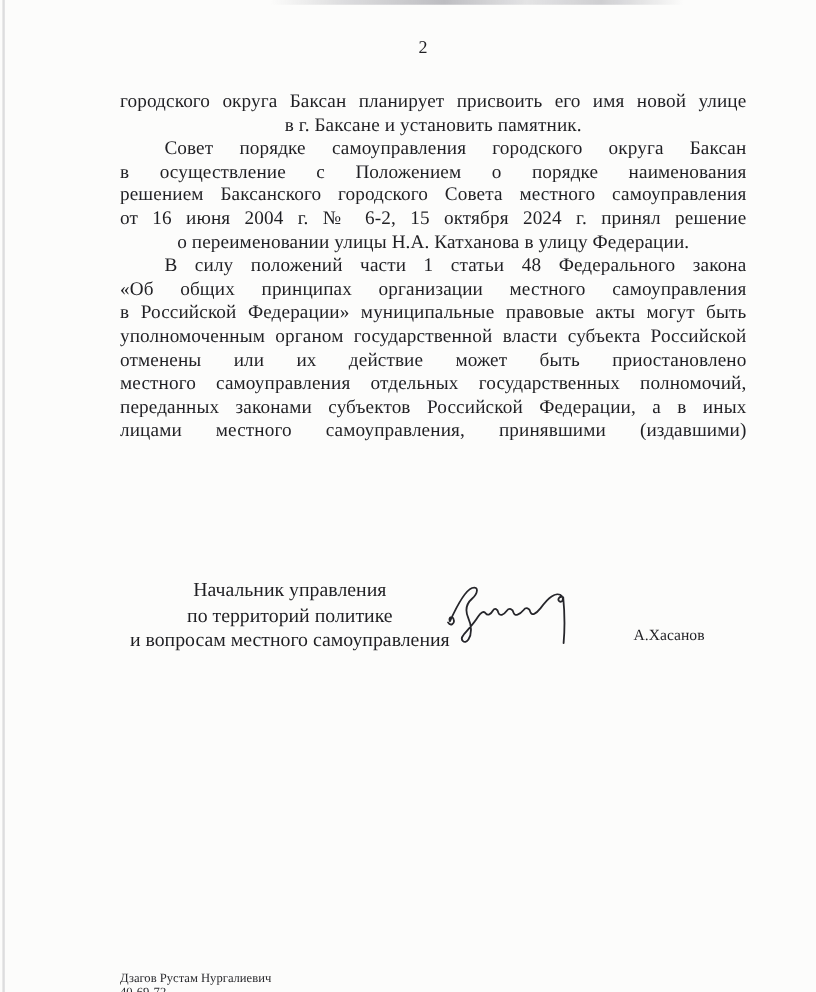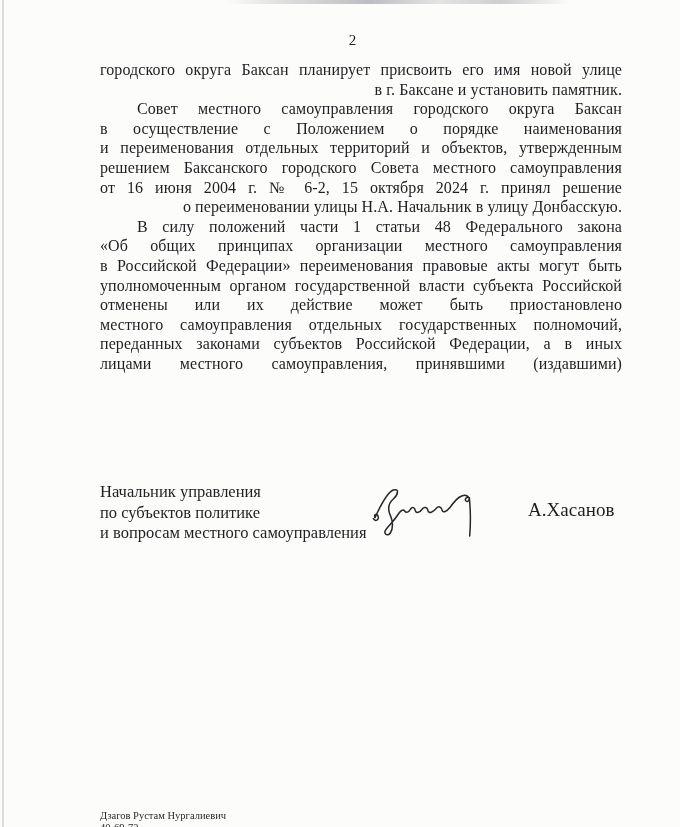--- a/index.html
+++ b/index.html
@@ -39,53 +39,54 @@
   }
   .page-number {
     position: absolute;
     top: 32px; left: 100px;
     width: 505px;
     text-align: center;
     font-size: 15px;
   }
   .doc-body {
     position: absolute;
-    top: 60px; left: 100px;
+    top: 75px; left: 100px;
     width: 522px;
     font-size: 16px;
     line-height: 19.6px;
     letter-spacing: 0.1px;
   }
   .text-line {
-    text-align: right;
+    text-align: center;
     white-space: normal;
   }
   .text-line.just {
     text-align: justify;
     text-align-last: justify;
   }
   .text-line.ind {
     padding-left: 37px;
   }
   .sig-block-title {
     position: absolute;
     top: 482px; left: 100px;
     width: 283px;
+    text-align: center;
     font-size: 16.5px;
     line-height: 20.5px;
   }
   .signature-svg {
     position: absolute;
     top: 478px; left: 356px;
     width: 150px; height: 80px;
   }
   .signer-name {
     position: absolute;
-    top: 499px; left: 528px;
-    font-size: 19px;
+    top: 521px; left: 528px;
+    font-size: 13px;
     font-family: Liberation Serif, serif;
   }
   .footer-contact {
     position: absolute;
     top: 810px; left: 100px;
     font-size: 10.5px;
     line-height: 12px;
     color: #2a2a2e;
   }
 </style>
@@ -95,39 +96,38 @@
 <div class="page">
 
   <div class="scan-smudge-top"></div>
   <div class="scan-edge-left"></div>
 
   <div class="page-number">2</div>
 
   <div class="doc-body">
       <div class="text-line just">городского округа Баксан планирует присвоить его имя новой улице</div>
       <div class="text-line">в г. Баксане и установить памятник.</div>
-      <div class="text-line just ind">Совет местного самоуправления городского округа Баксан</div>
+      <div class="text-line just ind">Совет порядке самоуправления городского округа Баксан</div>
       <div class="text-line just">в осуществление с Положением о порядке наименования</div>
-      <div class="text-line just">и переименования отдельных территорий и объектов, утвержденным</div>
       <div class="text-line just">решением Баксанского городского Совета местного самоуправления</div>
       <div class="text-line just">от 16 июня 2004 г. № 6-2, 15 октября 2024 г. принял решение</div>
-      <div class="text-line">о переименовании улицы Н.А. Начальник в улицу Донбасскую.</div>
+      <div class="text-line">о переименовании улицы Н.А. Катханова в улицу Федерации.</div>
       <div class="text-line just ind">В силу положений части 1 статьи 48 Федерального закона</div>
       <div class="text-line just">«Об общих принципах организации местного самоуправления</div>
-      <div class="text-line just">в Российской Федерации» переименования правовые акты могут быть</div>
+      <div class="text-line just">в Российской Федерации» муниципальные правовые акты могут быть</div>
       <div class="text-line just">уполномоченным органом государственной власти субъекта Российской</div>
       <div class="text-line just">отменены или их действие может быть приостановлено</div>
       <div class="text-line just">местного самоуправления отдельных государственных полномочий,</div>
       <div class="text-line just">переданных законами субъектов Российской Федерации, а в иных</div>
       <div class="text-line just">лицами местного самоуправления, принявшими (издавшими)</div>
     </div>
 
   <div class="sig-block-title">
     <div>Начальник управления</div>
-    <div>по субъектов политике</div>
+    <div>по территорий политике</div>
     <div>и вопросам местного самоуправления</div>
   </div>
 
   <svg class="signature-svg" viewBox="0 0 450 240" xmlns="http://www.w3.org/2000/svg" aria-hidden="true">
     <path d="M52,122
              C 58,132 70,126 66,114
              C 63,104 52,110 57,119
              C 71,88 92,44 112,36
              C 130,30 127,50 112,63
              C 97,76 95,94 103,112

